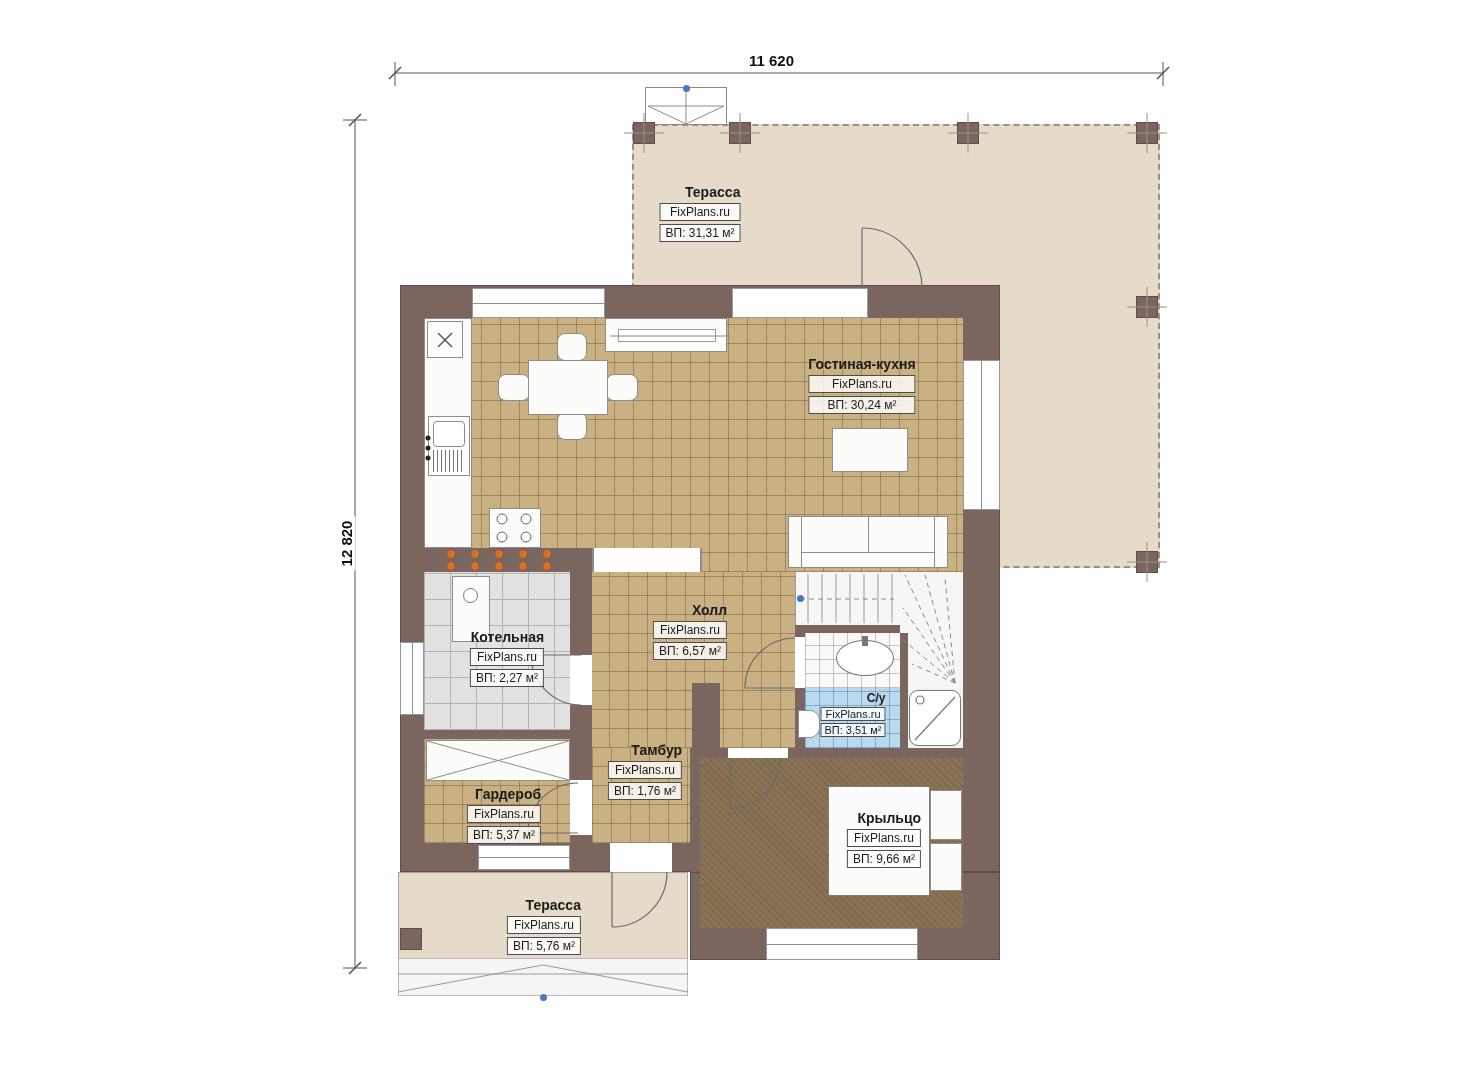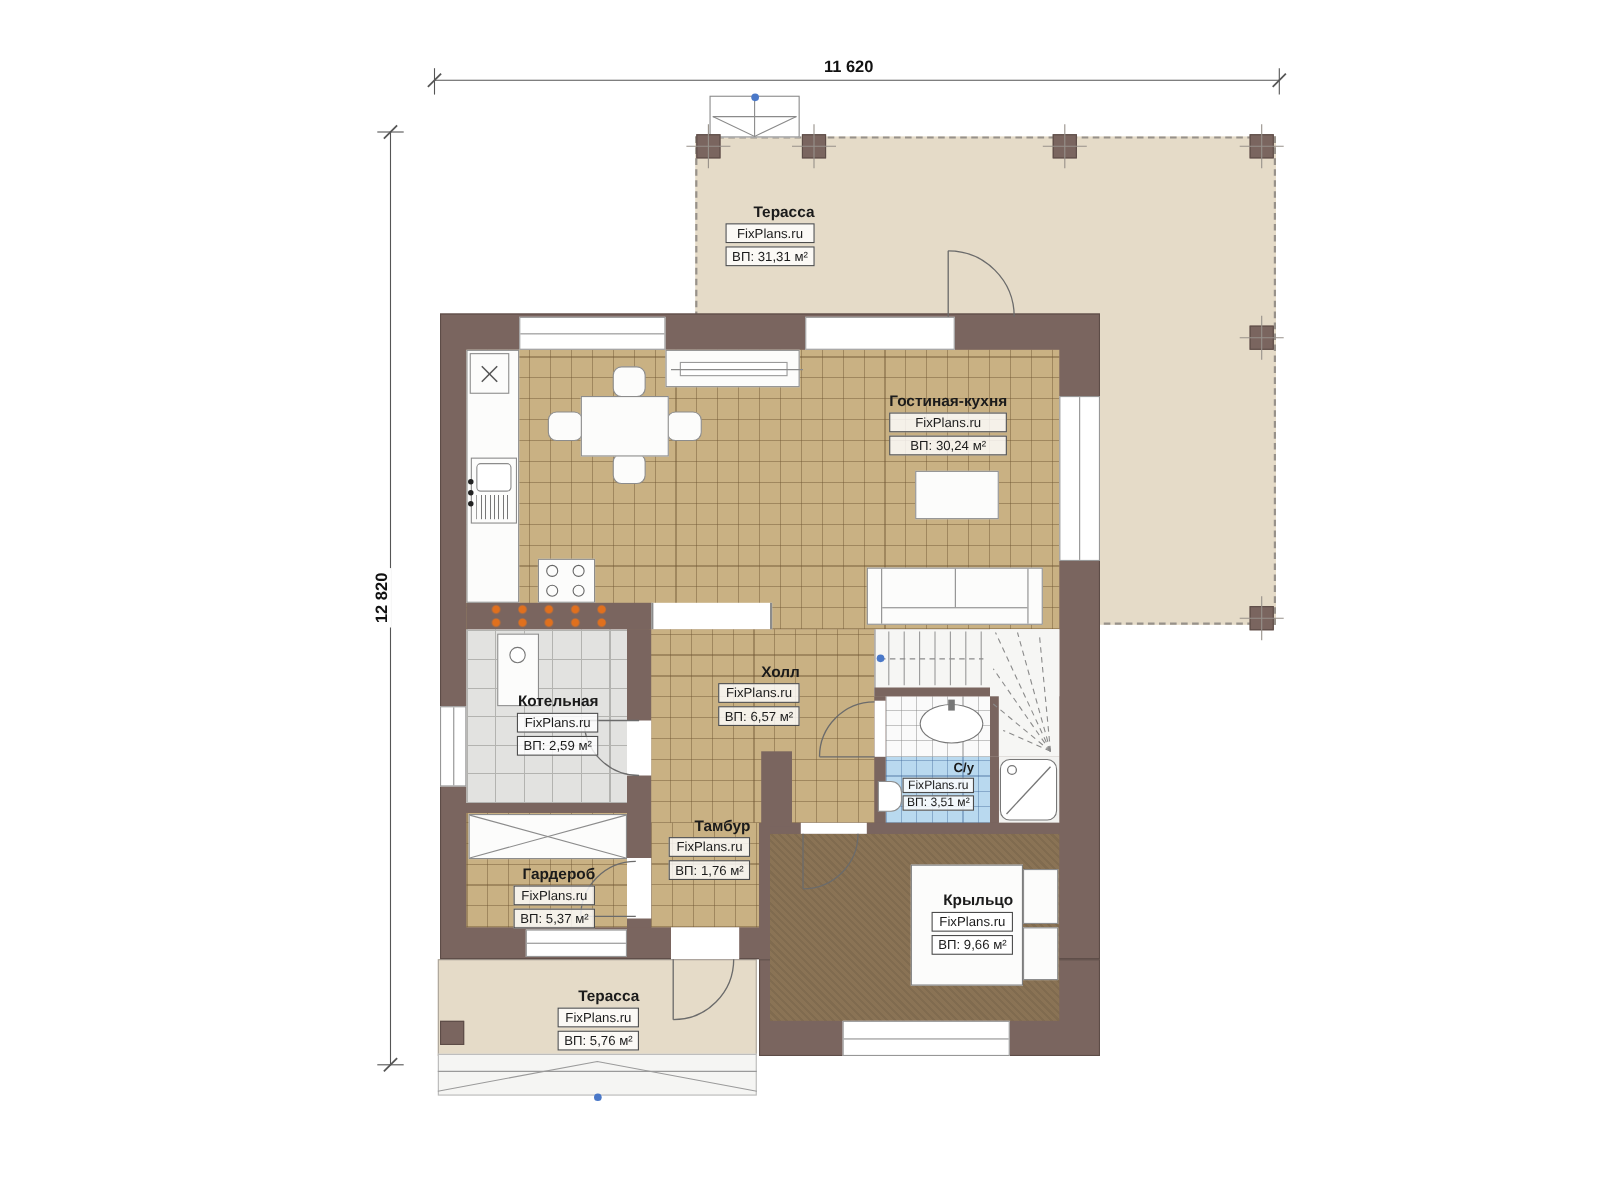--- a/index.html
+++ b/index.html
@@ -275,21 +275,21 @@
     <span class="bx">ВП: 31,31 м²</span>
   </div>
   <div class="room-label" style="left:862px;top:356px;">
     <span class="rn">Гостиная-кухня</span>
     <span class="bx">FixPlans.ru</span>
     <span class="bx">ВП: 30,24 м²</span>
   </div>
   <div class="room-label" style="left:507px;top:629px;">
     <span class="rn">Котельная</span>
     <span class="bx">FixPlans.ru</span>
-    <span class="bx">ВП: 2,59 м²</span>
+    <span class="bx">ВП: 2,27 м²</span>
   </div>
   <div class="room-label" style="left:690px;top:602px;">
     <span class="rn">Холл</span>
     <span class="bx">FixPlans.ru</span>
     <span class="bx">ВП: 6,57 м²</span>
   </div>
   <div class="room-label sm" style="left:853px;top:691px;">
     <span class="rn">С/у</span>
     <span class="bx">FixPlans.ru</span>
     <span class="bx">ВП: 3,51 м²</span>

